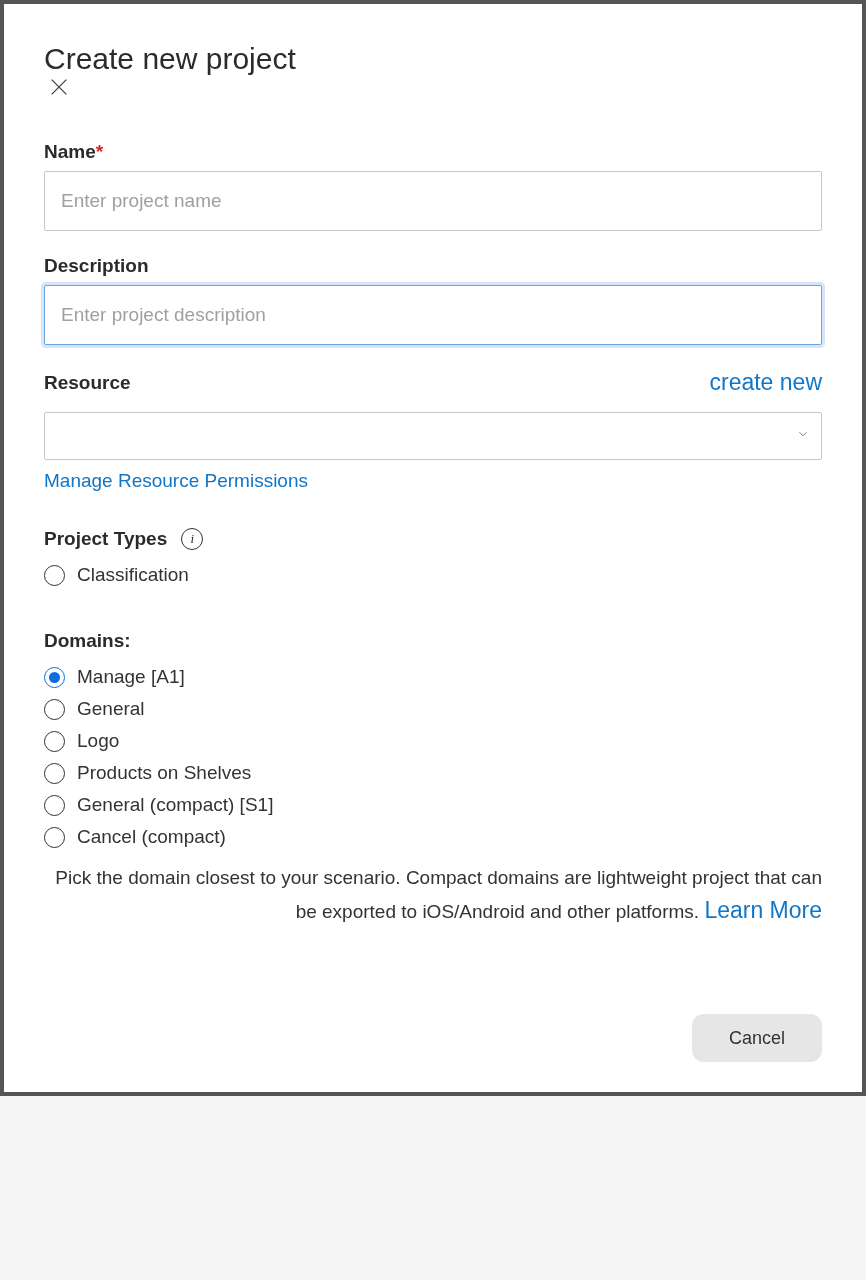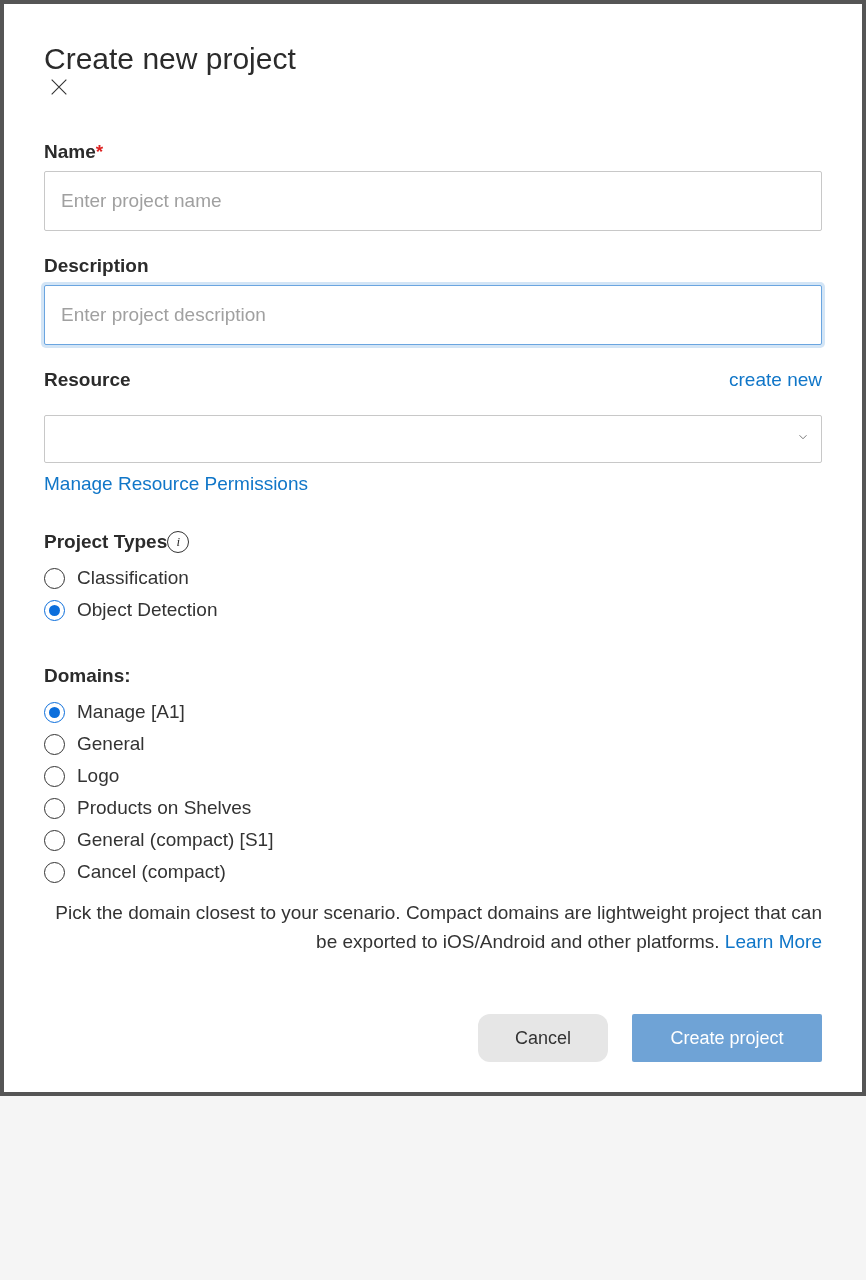--- a/index.html
+++ b/index.html
@@ -70,28 +70,28 @@
     color: #2b2b2b;
     margin-bottom: 8px;
   }
   .required-mark {
     color: #d22;
   }
   .label-row {
     display: flex;
     justify-content: space-between;
     align-items: center;
-    margin-bottom: 24px;
+    margin-bottom: 16px;
   }
   .label-row .form-label {
     margin-bottom: 0;
   }
   .link {
     color: #1076c8;
-    font-size: 19px;
+    font-size: 23px;
     text-decoration: none;
     cursor: pointer;
   }
   .text-input {
     width: 100%;
     height: 60px;
     padding: 0 16px;
     font-size: 19px;
     border: 1px solid #c8c8c8;
     border-radius: 2px;
@@ -144,21 +144,21 @@
     text-decoration: none;
     cursor: pointer;
   }
   .section-label {
     font-size: 19px;
     font-weight: 600;
     color: #2b2b2b;
     margin-bottom: 14px;
     display: flex;
     align-items: center;
-    gap: 0;
+    gap: 14px;
   }
   .info-icon {
     display: inline-flex;
     width: 22px;
     height: 22px;
     border: 1.5px solid #333;
     border-radius: 50%;
     align-items: center;
     justify-content: center;
     font-size: 13px;
@@ -284,26 +284,20 @@
 
   <div class="radio-group" style="margin-top:12px;">
     <div class="section-label">
       <span>Project Types</span>
       <span class="info-icon" aria-label="Project types info">i</span>
     </div>
     <div class="radio-item">
       <span class="radio-circle"></span>
       <span class="radio-label">Classification</span>
     </div>
-    <div class="radio-item">
-      <span class="radio-circle checked">
-          <span class="radio-dot"></span>
-        </span>
-      <span class="radio-label">Object Detection</span>
-    </div>
   </div>
 
   <div class="radio-group" style="margin-bottom:10px;text-align:right;">
     <div class="section-label">Domains:</div>
 
     <div class="radio-item">
       <span class="radio-circle checked">
           <span class="radio-dot"></span>
         </span>
       <span class="radio-label">Manage [A1]</span>
@@ -329,16 +323,15 @@
       <span class="radio-label">Cancel (compact)</span>
     </div>
 
     <p class="domain-description">
       <span>Pick the domain closest to your scenario. Compact domains are lightweight project that can be exported to iOS/Android and other platforms. </span><a class="link">Learn More</a>
     </p>
   </div>
 
   <div class="footer">
     <button class="btn btn-secondary">Cancel</button>
-    <button class="btn btn-primary">Create project</button>
   </div>
 
 </div>
 
 </body></html>

